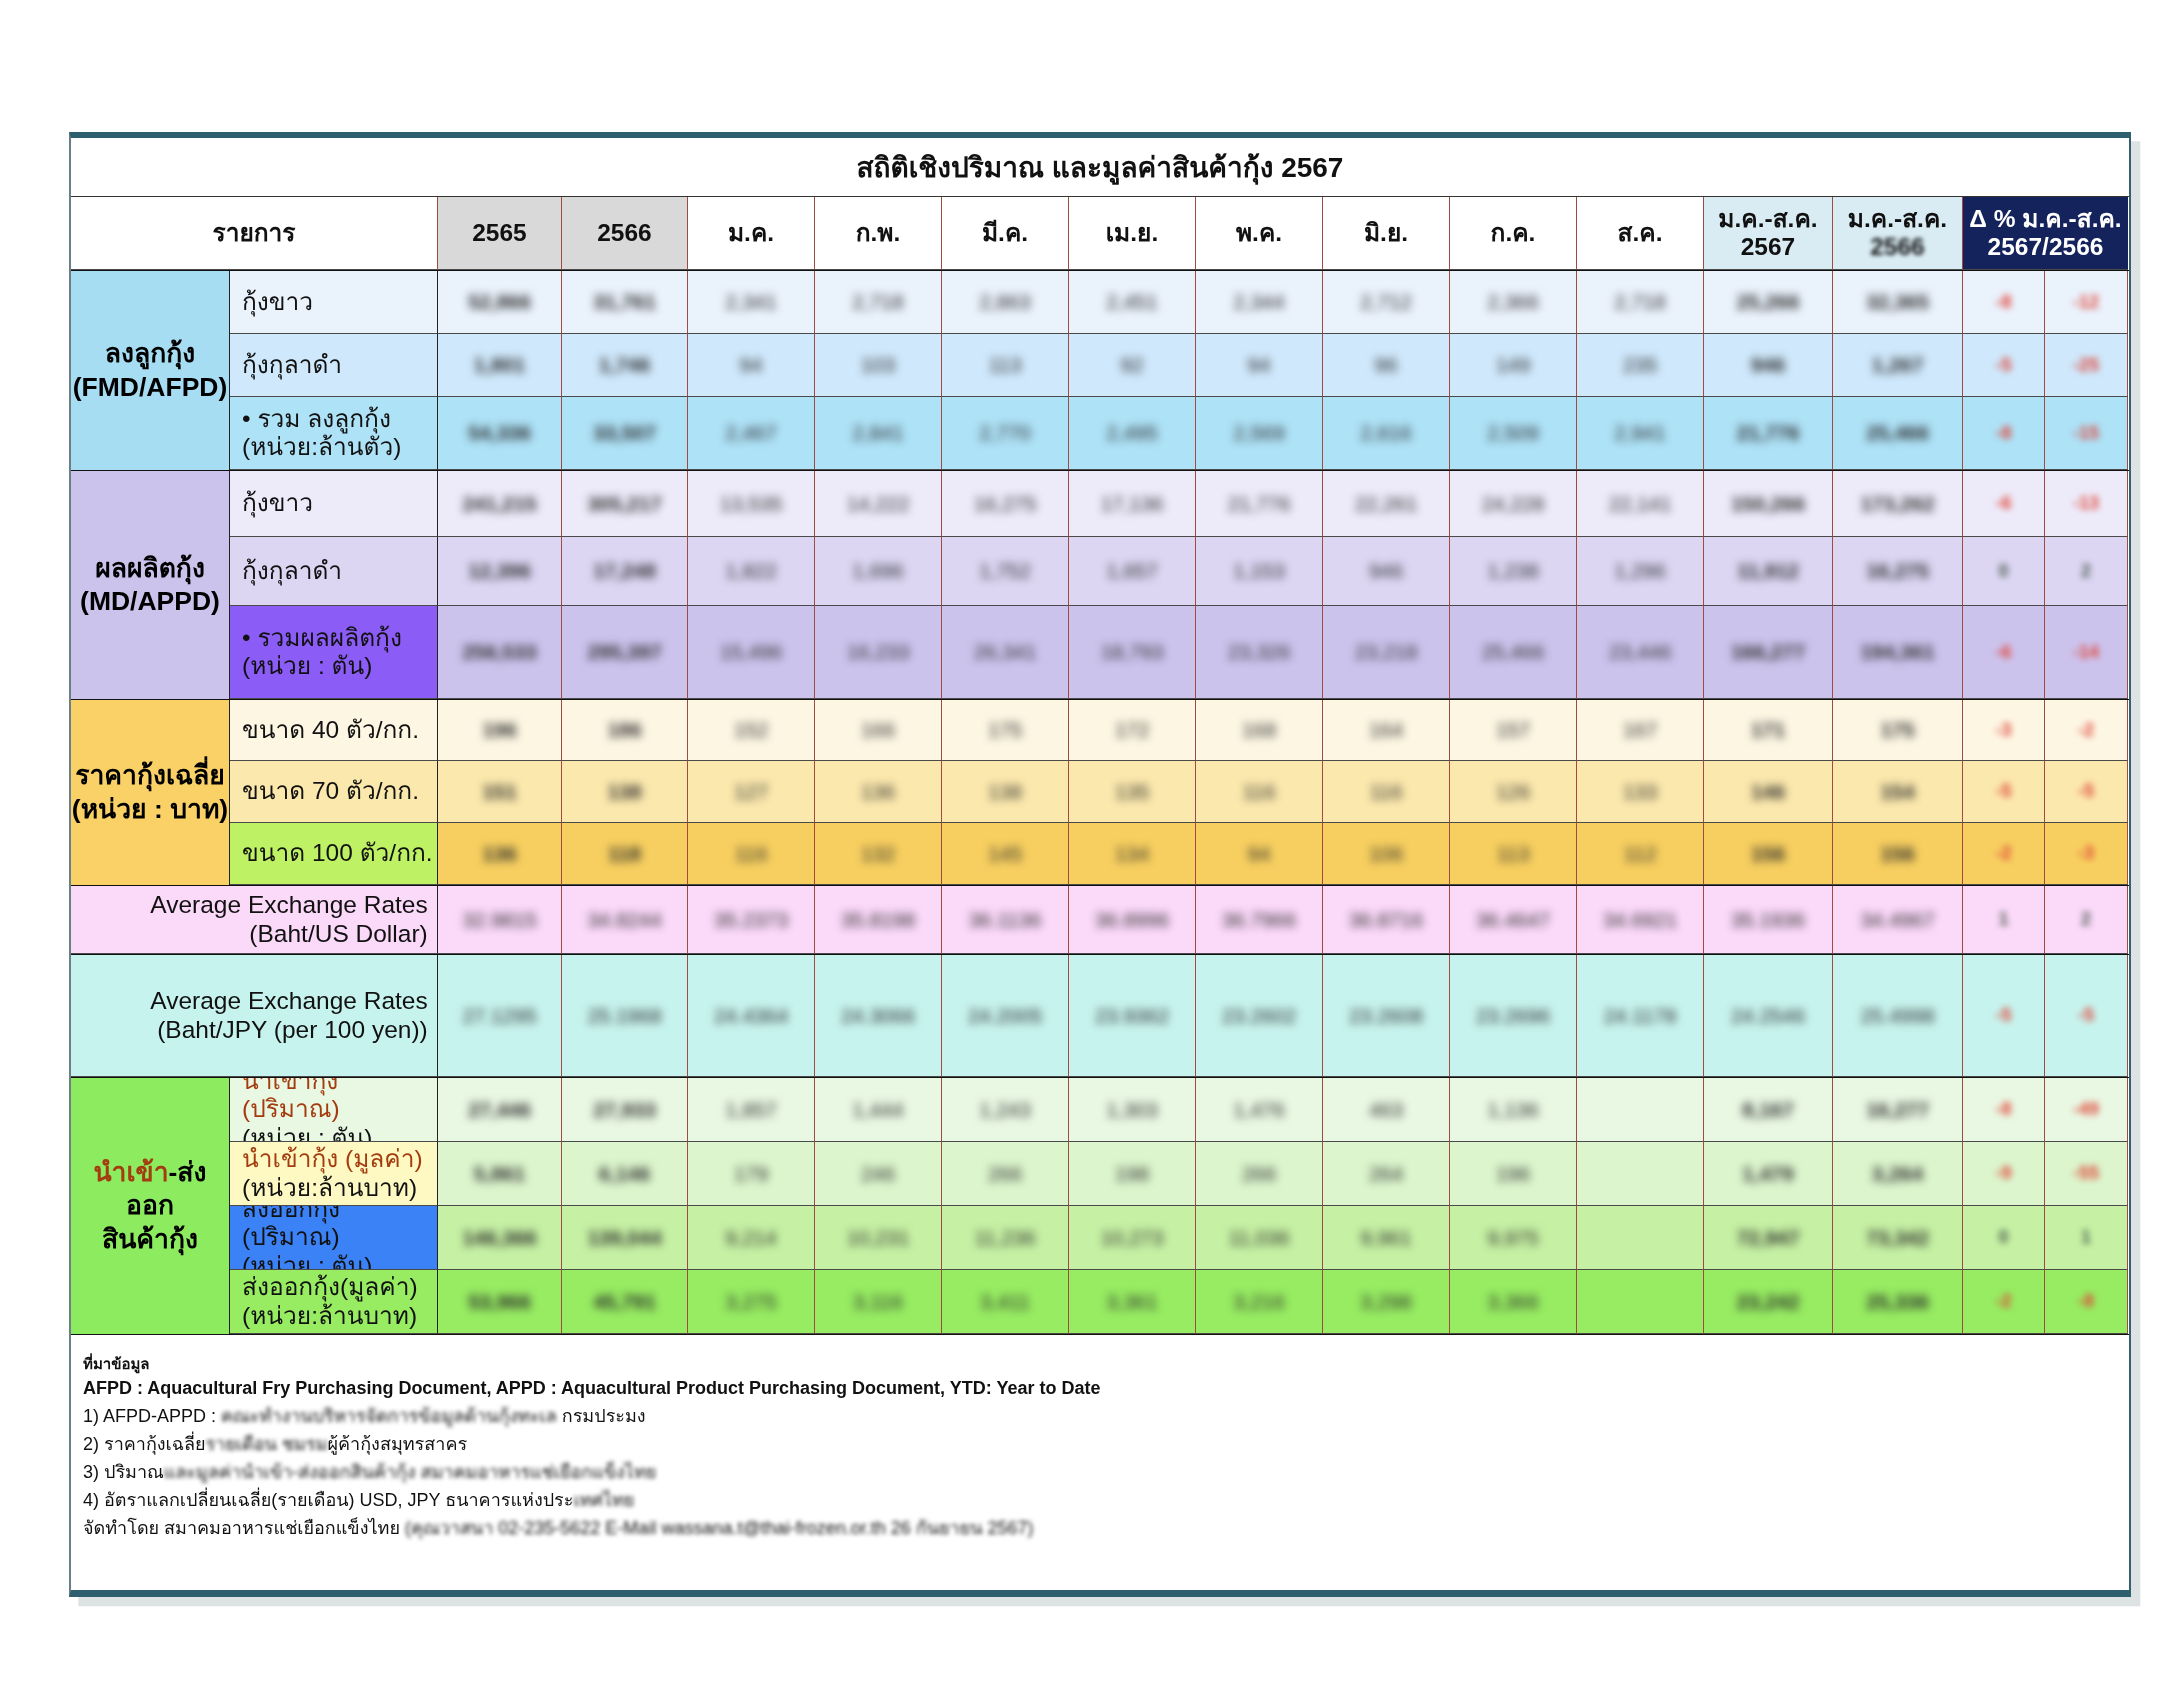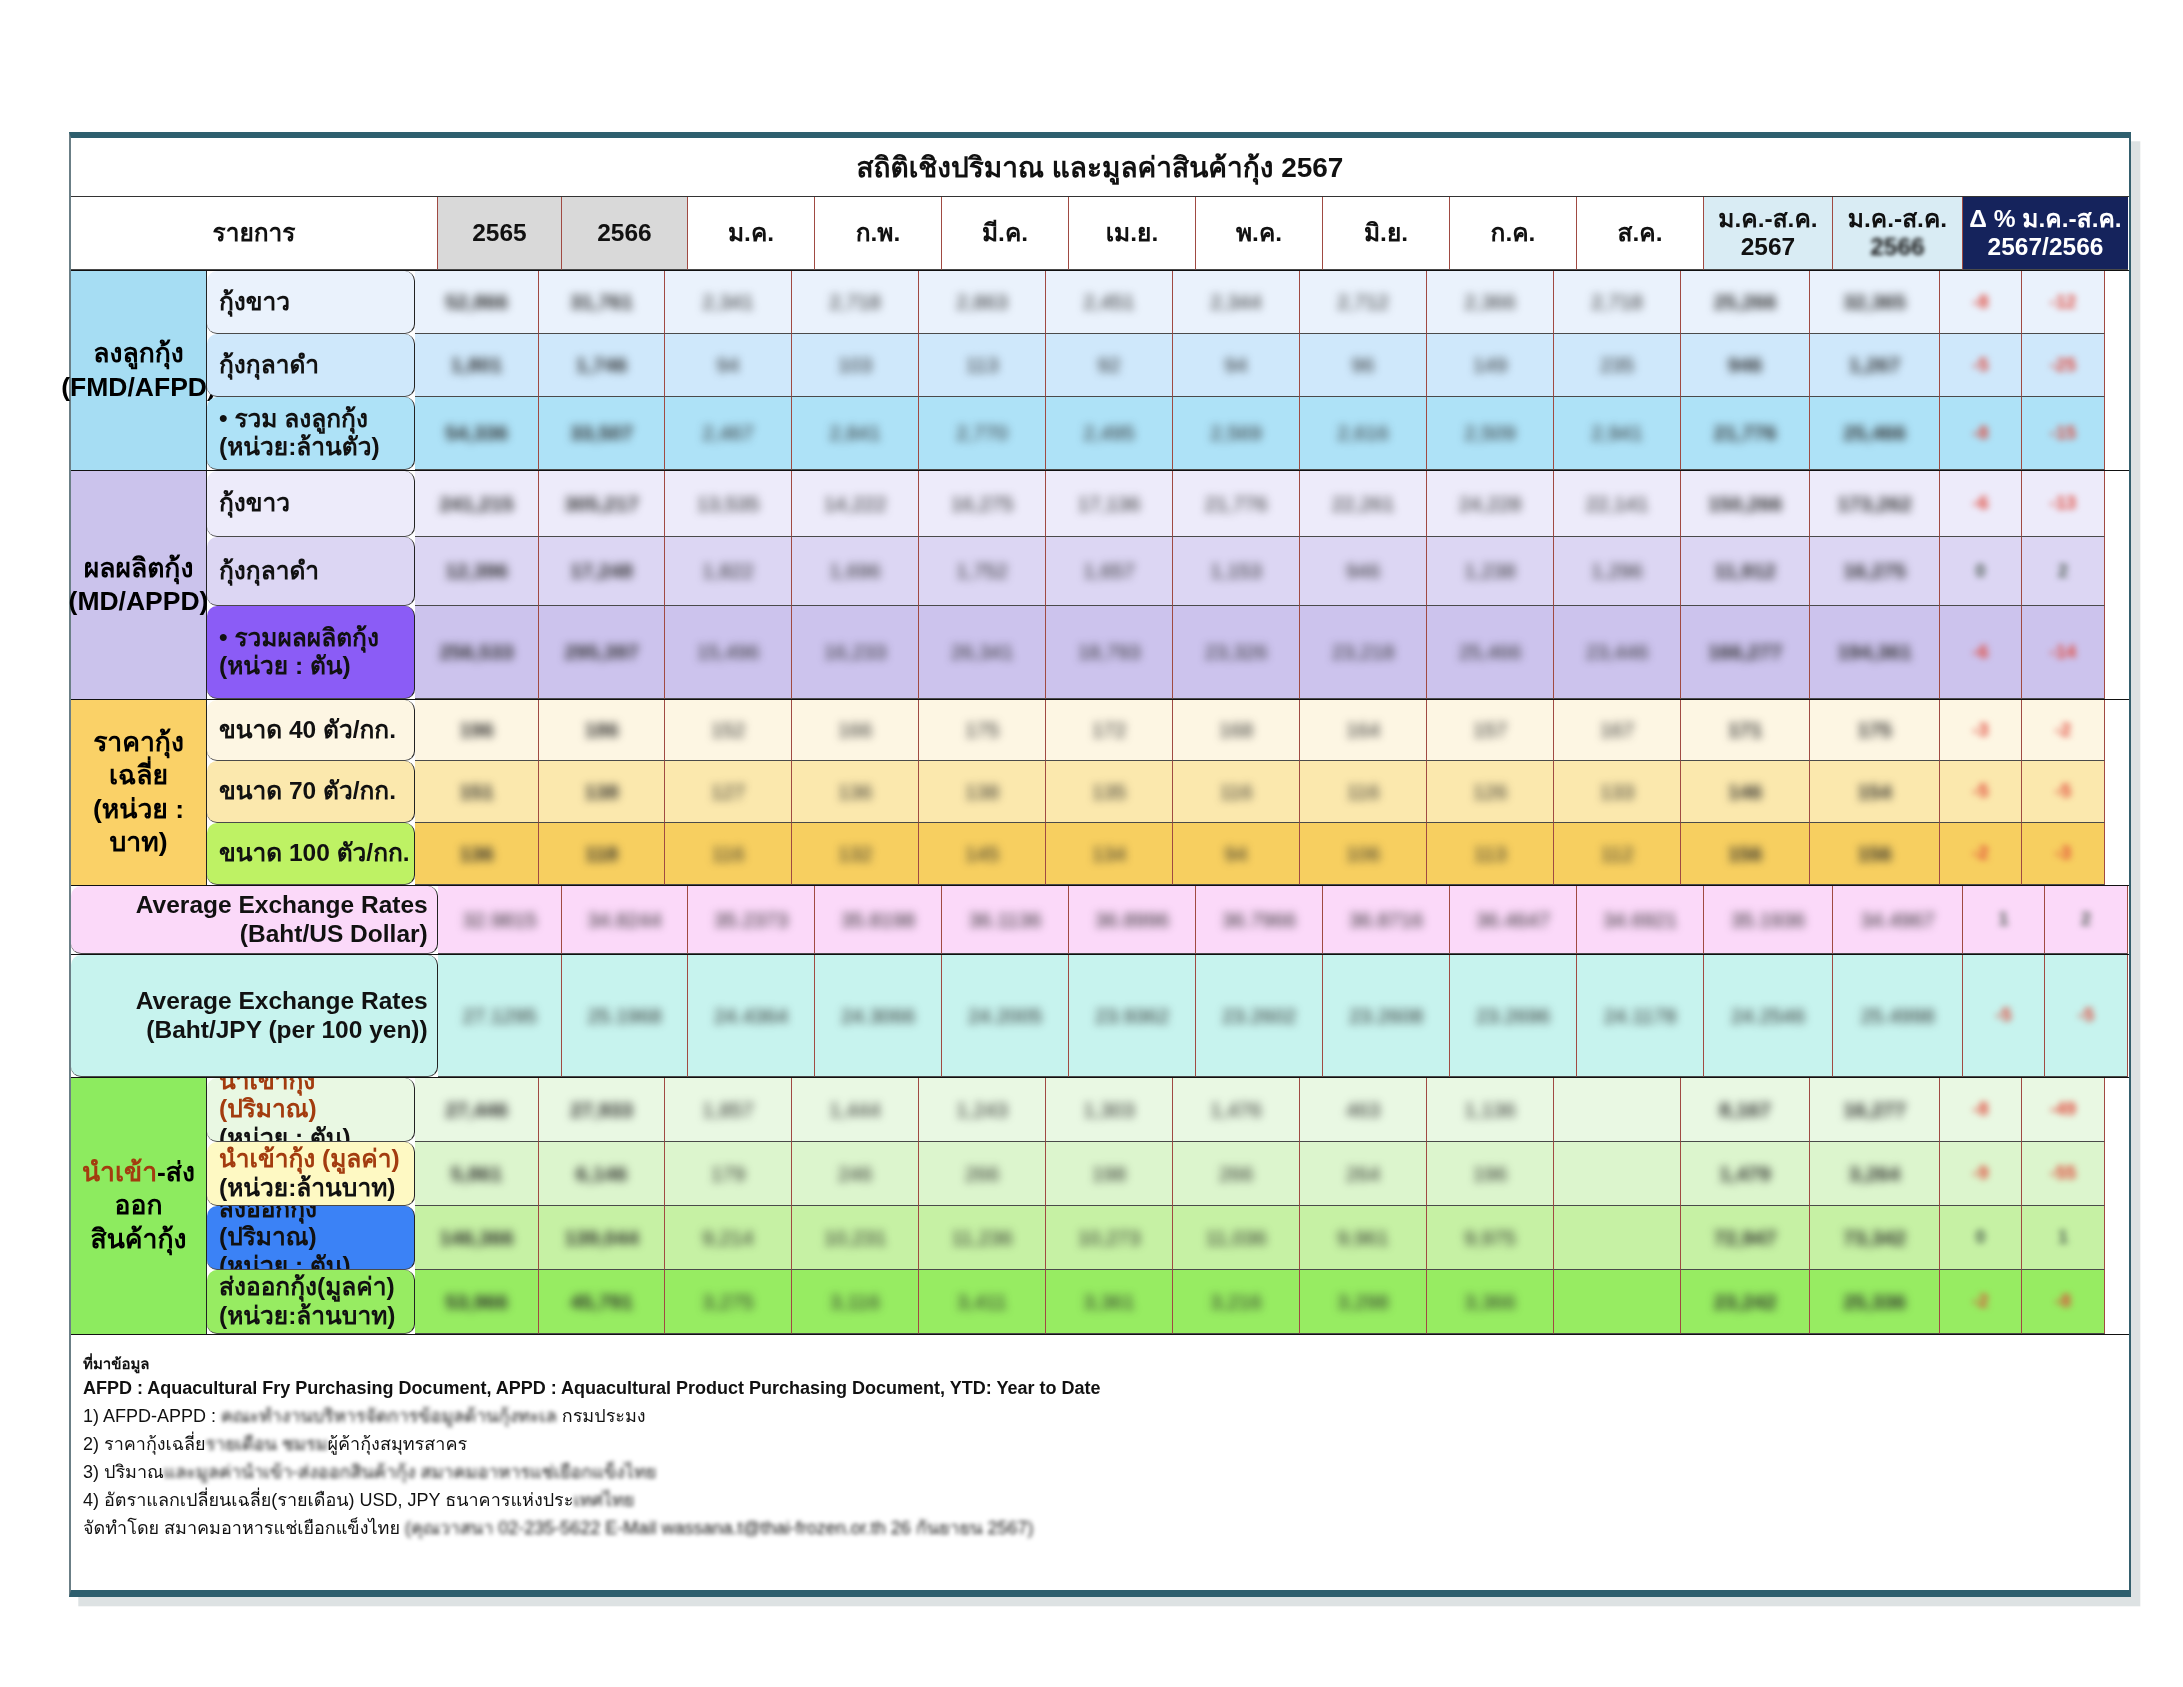--- a/index.html
+++ b/index.html
@@ -15,25 +15,25 @@
   .lab{align-items:flex-start;text-align:left;padding-left:12px;border-right:1px solid #222;}
   .cols-head{grid-template-columns:367px 124px 126px 127px 127px 127px 127px 127px 127px 127px 127px 129px 130px 165px;}
   .cols-data{grid-template-columns:208px 124px 126px 127px 127px 127px 127px 127px 127px 127px 127px 129px 130px 82px 83px;}
   .cols-flat{grid-template-columns:367px 124px 126px 127px 127px 127px 127px 127px 127px 127px 127px 129px 130px 82px 83px;}
   .cols-ytd{grid-template-columns:1633px 129px 130px 165px;}
   #title{height:58px;display:flex;align-items:center;justify-content:center;
     font-size:28px;font-weight:bold;color:#111;border-bottom:1px solid #333;}
   .hrow{height:74px;border-bottom:1.7px solid #111;}
   .hcell{font-size:24.5px;font-weight:bold;color:#111;}
   .grp{display:flex;border-bottom:1.3px solid #111;}
-  .glabel{width:136px;box-sizing:border-box;display:flex;flex-direction:column;
+  .glabel{width:159px;box-sizing:border-box;display:flex;flex-direction:column;
     justify-content:center;align-items:center;text-align:center;font-size:26.5px;
     font-weight:bold;border-right:1px solid #222;line-height:1.25;}
   .grows{flex:1;display:flex;flex-direction:column;}
-  .rlabel{font-size:24.5px;font-weight:bold;color:#111;border-radius:10px;}
+  .rlabel{font-size:24.5px;font-weight:normal;color:#111;}
   .val{font-size:20.5px;color:#2b2b2b;filter:blur(4px);}
   .val.big{font-weight:bold;}
   .dv{font-size:18px;font-weight:bold;filter:blur(3.3px);}
   .red{color:#e04538;}
   .dark{color:#4a5a4e;}
   .navy{background:#15235c;color:#ffffff;border-right:none;}
   .blur1{filter:blur(2px);}
   #footer{padding:17px 0 0 12px;font-size:18px;color:#111;line-height:1.55;}
   #footer .b{font-weight:bold;}
   .seg-b{filter:blur(2.3px);}

